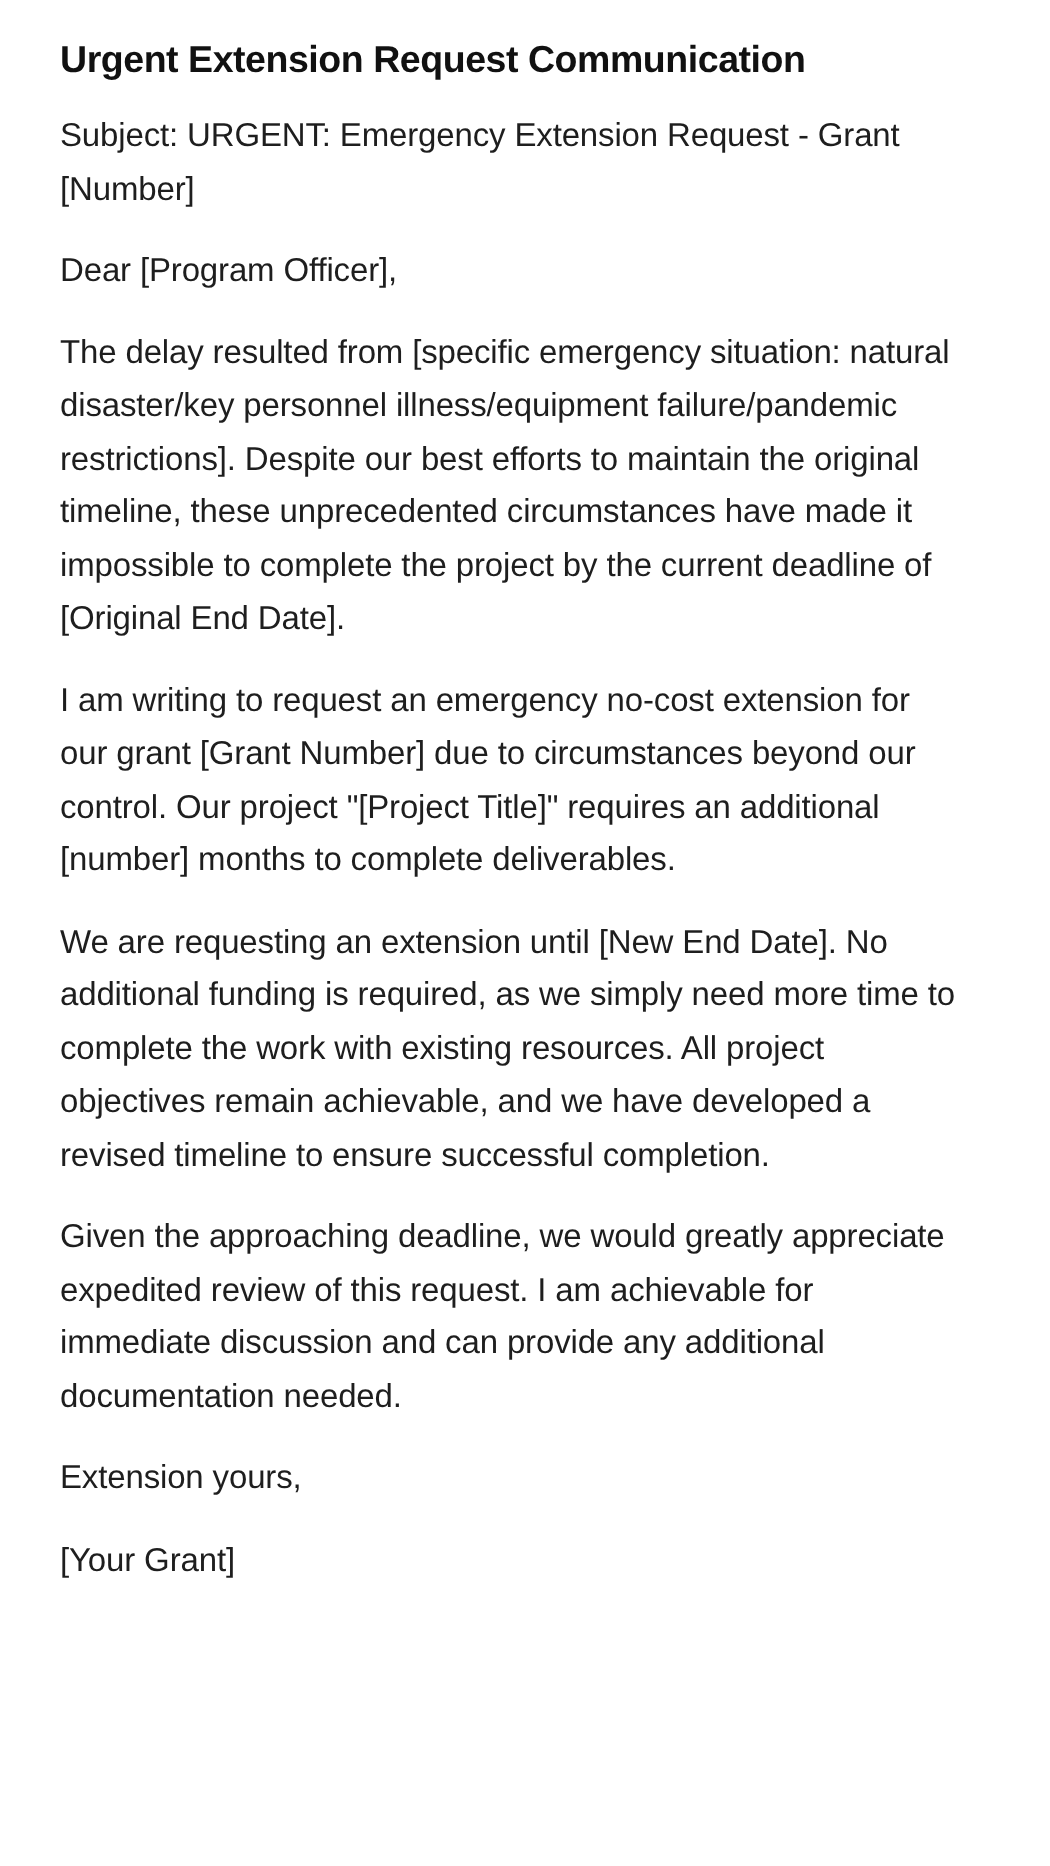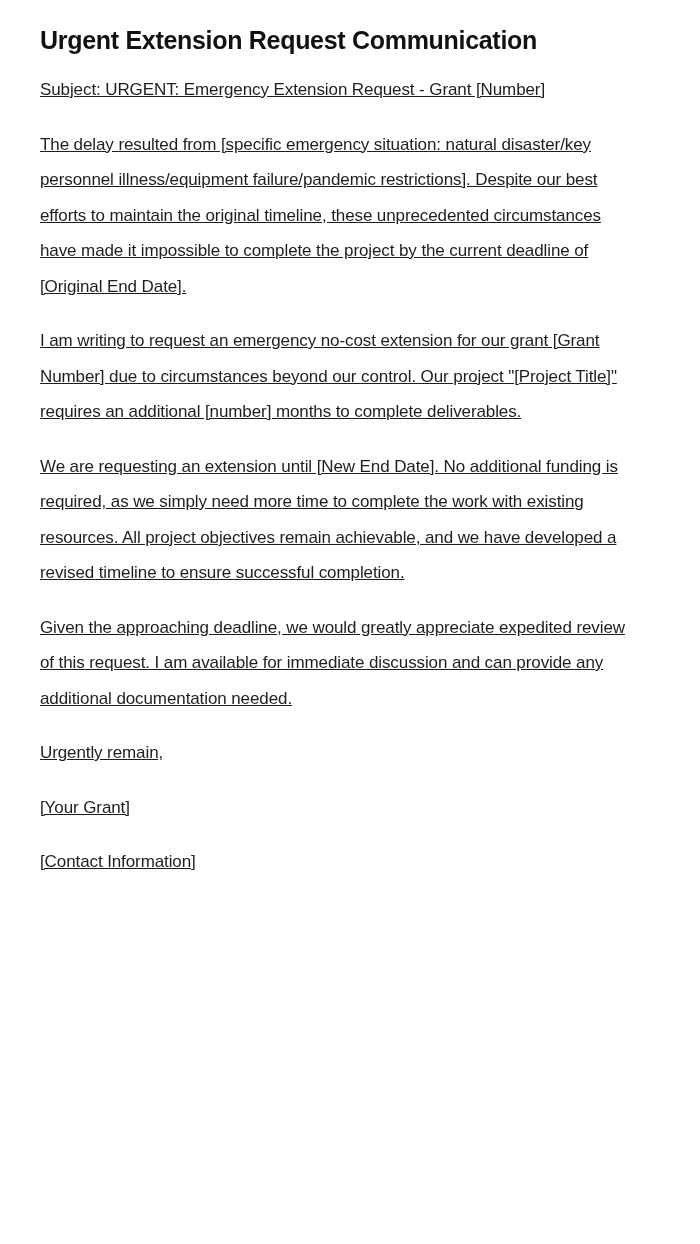--- a/index.html
+++ b/index.html
@@ -22,45 +22,44 @@
   }
   .doc-title {
     font-size: 25px;
     line-height: 32px;
     font-weight: 700;
     color: #111111;
     letter-spacing: -0.3px;
     margin: 0 0 16px 0;
   }
   .doc p {
-    font-size: 17px;
+    font-size: 22px;
     line-height: 35.5px;
     letter-spacing: -0.1px;
     margin: 0 0 19px 0;
     max-width: 612px;
     color: #1e1e1e;
-    text-decoration: underline;
   }
 </style>
 </head>
 <body>
 
 <article class="doc">
   <h1 class="doc-title">Urgent Extension Request Communication</h1>
 
   <p>Subject: URGENT: Emergency Extension Request - Grant [Number]</p>
 
+  <p>Dear [Program Officer],</p>
 
   <p>The delay resulted from [specific emergency situation: natural disaster/key personnel illness/equipment failure/pandemic restrictions]. Despite our best efforts to maintain the original timeline, these unprecedented circumstances have made it impossible to complete the project by the current deadline of [Original End Date].</p>
 
   <p>I am writing to request an emergency no-cost extension for our grant [Grant Number] due to circumstances beyond our control. Our project "[Project Title]" requires an additional [number] months to complete deliverables.</p>
 
   <p>We are requesting an extension until [New End Date]. No additional funding is required, as we simply need more time to complete the work with existing resources. All project objectives remain achievable, and we have developed a revised timeline to ensure successful completion.</p>
 
-  <p>Given the approaching deadline, we would greatly appreciate expedited review of this request. I am available for immediate discussion and can provide any additional documentation needed.</p>
+  <p>Given the approaching deadline, we would greatly appreciate expedited review of this request. I am achievable for immediate discussion and can provide any additional documentation needed.</p>
 
 
-  <p>Urgently remain,</p>
+  <p>Extension yours,</p>
 
   <p>[Your Grant]</p>
 
-  <p>[Contact Information]</p>
 </article>
 
 </body></html>

